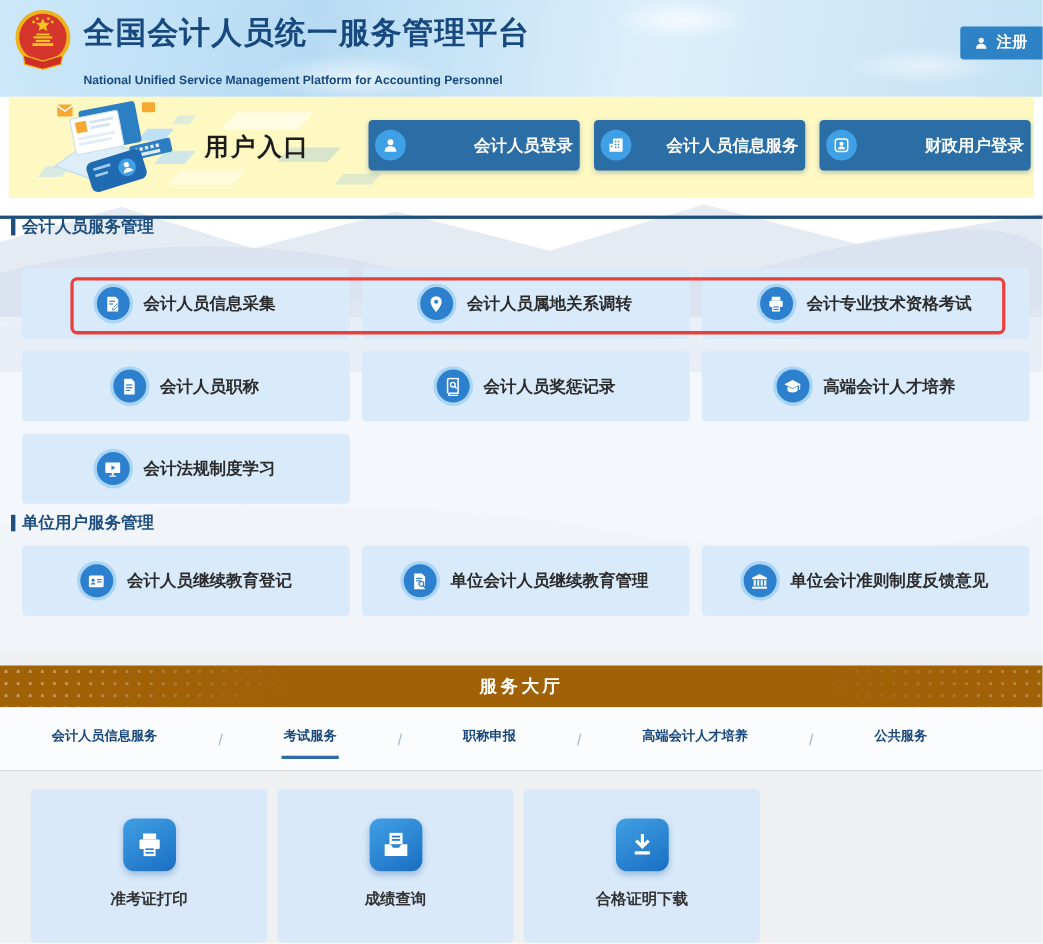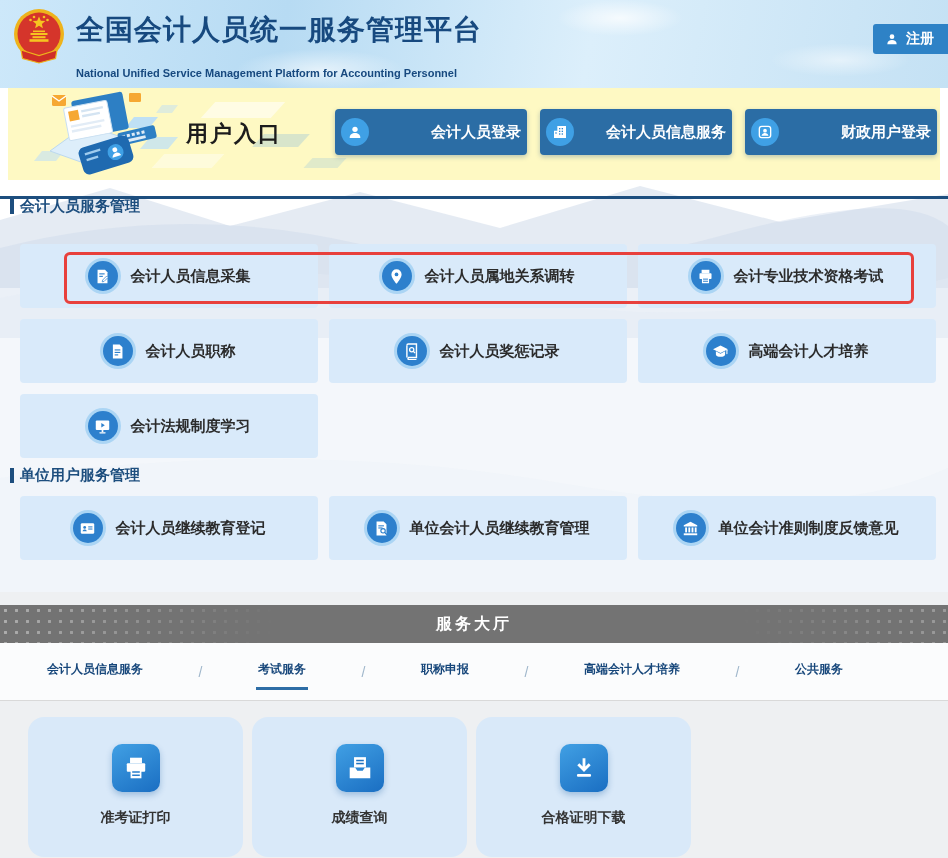--- a/index.html
+++ b/index.html
@@ -64,21 +64,21 @@
     box-shadow:0 0 0 3px rgba(140,198,240,.6);display:flex;align-items:center;
     justify-content:center;flex:0 0 auto;}
   .svc-card .cic svg{width:17px;height:17px;fill:#fff;}
   .svc-card .lbl{font-size:15px;font-weight:bold;color:#2b2b2b;}
 
   .red-highlight{position:absolute;left:64px;top:252px;width:844px;height:46px;
     border:3px solid #e8403c;border-radius:6px;z-index:6;pointer-events:none;}
 
   
   .gray-zone{position:absolute;top:592px;left:0;width:948px;height:266px;background:#eef0f2;}
-  .hall-banner{position:absolute;top:605px;left:0;width:948px;height:38px;background:#737373;
+  .hall-banner{position:absolute;top:605px;left:0;width:948px;height:38px;background:#a16207;
     display:flex;align-items:center;justify-content:center;color:#fff;font-size:16px;
     font-weight:bold;letter-spacing:3px;overflow:hidden;z-index:2;}
   .hall-banner::before{content:"";position:absolute;left:0;top:0;bottom:0;width:310px;
     background-image:radial-gradient(rgba(255,255,255,.45) 1.4px,transparent 1.6px);
     background-size:11px 11px;
     -webkit-mask-image:linear-gradient(100deg,rgba(0,0,0,.95),transparent 88%);
     mask-image:linear-gradient(100deg,rgba(0,0,0,.95),transparent 88%);}
   .hall-banner::after{content:"";position:absolute;right:0;top:0;bottom:0;width:240px;
     background-image:radial-gradient(rgba(255,255,255,.35) 1.4px,transparent 1.6px);
     background-size:11px 11px;
@@ -89,21 +89,21 @@
   .tabs-strip{position:absolute;top:643px;left:0;width:948px;height:57px;
     background:#fbfcfd;border-bottom:1px solid #d9d9d9;z-index:2;}
   .tabs{position:absolute;left:45px;width:800px;top:0;height:100%;display:flex;
     align-items:center;justify-content:space-between;}
   .tab{font-size:12px;font-weight:bold;color:#17477b;cursor:pointer;
     padding:8px 2px 9px;border-bottom:3px solid transparent;}
   .tab.active{border-bottom-color:#2d6da6;}
   .slash{color:#9fb6cb;font-size:14px;font-weight:normal;}
 
   .hall-cards{position:absolute;left:28px;top:717px;display:flex;gap:9px;z-index:2;}
-  .hall-card{width:215px;height:140px;background:#d9e9f9;border-radius:16px;
+  .hall-card{width:215px;height:140px;background:#d9e9f9;border-radius:5px;
     display:flex;flex-direction:column;align-items:center;cursor:pointer;}
   .tile{margin-top:27px;width:48px;height:48px;border-radius:10px;
     background:linear-gradient(150deg,#41a0e4,#1a6ec2);display:flex;align-items:center;
     justify-content:center;box-shadow:0 3px 6px rgba(20,90,160,.3);}
   .tile svg{width:26px;height:26px;fill:#fff;}
   .hall-lbl{margin-top:17px;font-size:14px;font-weight:bold;color:#333;}
 </style>
 </head>
 <body>
 

